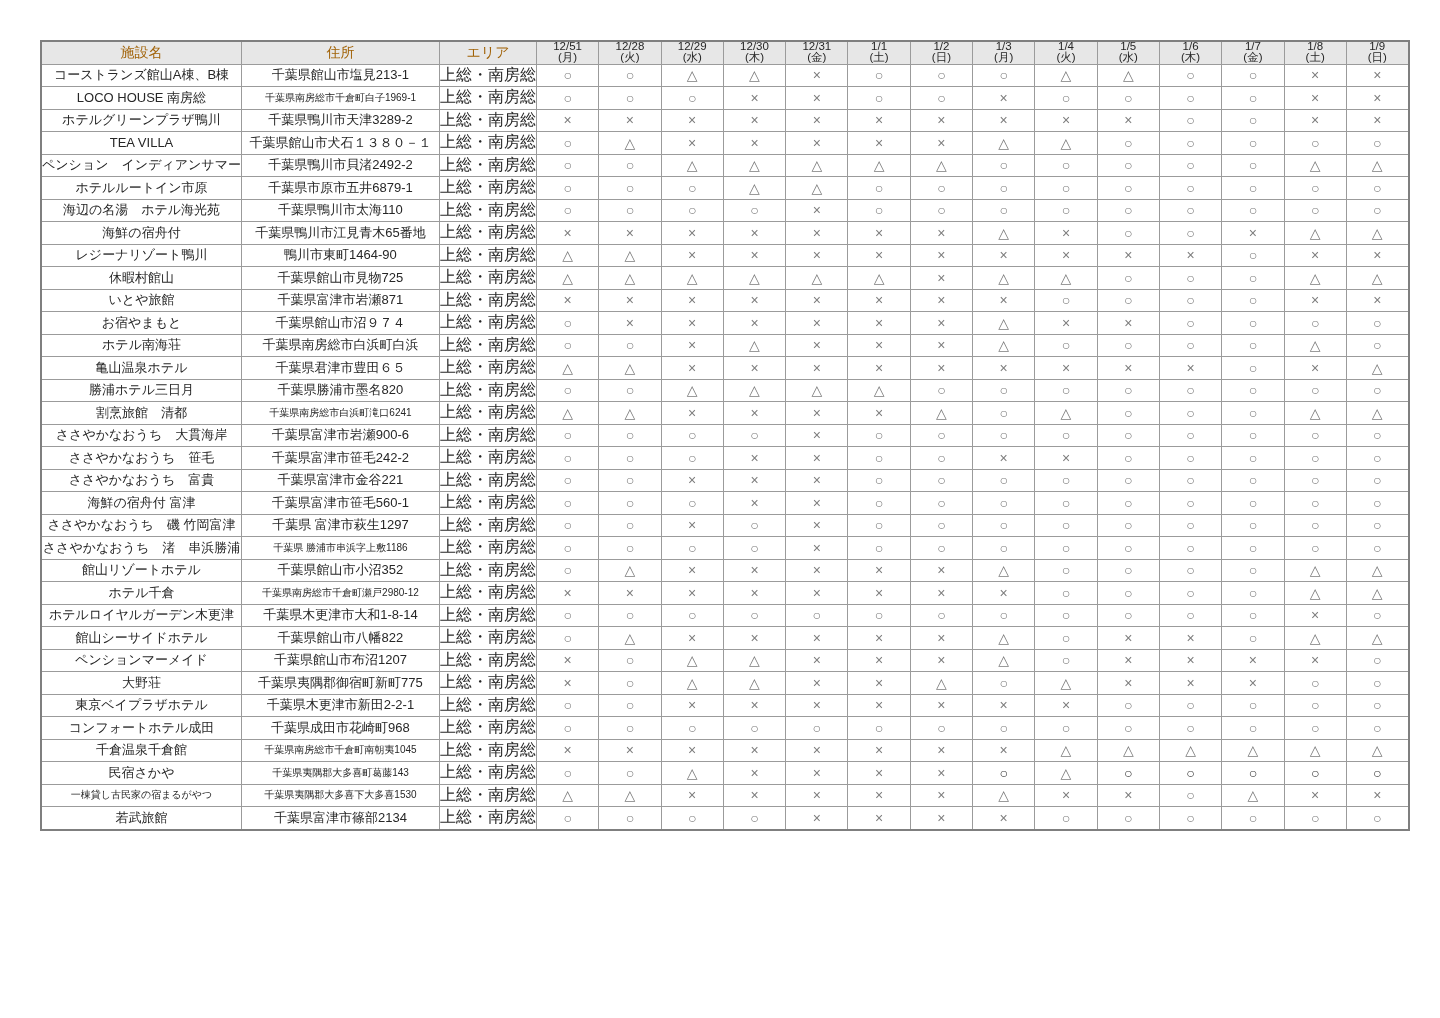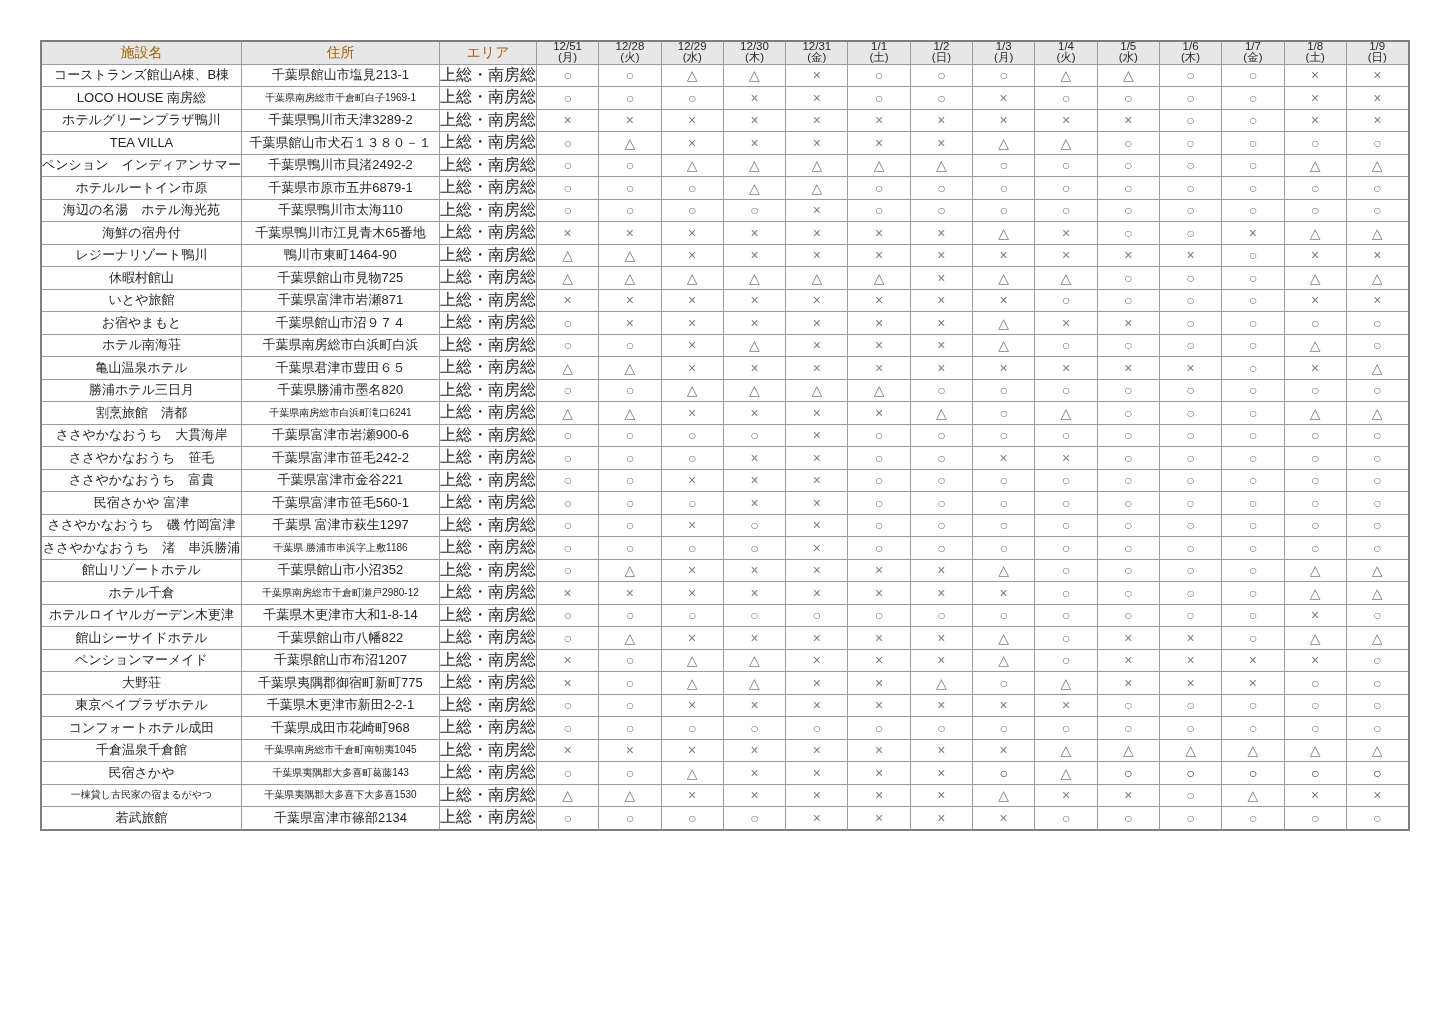--- a/index.html
+++ b/index.html
@@ -464,21 +464,21 @@
           <td class="mark-cell">○</td>
           <td class="mark-cell">○</td>
           <td class="mark-cell">○</td>
           <td class="mark-cell">○</td>
           <td class="mark-cell">○</td>
           <td class="mark-cell">○</td>
           <td class="mark-cell">○</td>
           <td class="mark-cell">○</td>
         </tr>
         <tr>
-          <td class="name-cell">民宿さかや 富津</td>
+          <td class="name-cell">海鮮の宿舟付 富津</td>
           <td class="addr-cell">千葉県富津市笹毛560-1</td>
           <td class="area-cell">上総・南房総</td>
           <td class="mark-cell">○</td>
           <td class="mark-cell">○</td>
           <td class="mark-cell">○</td>
           <td class="mark-cell">×</td>
           <td class="mark-cell">×</td>
           <td class="mark-cell">○</td>
           <td class="mark-cell">○</td>
           <td class="mark-cell">○</td>

